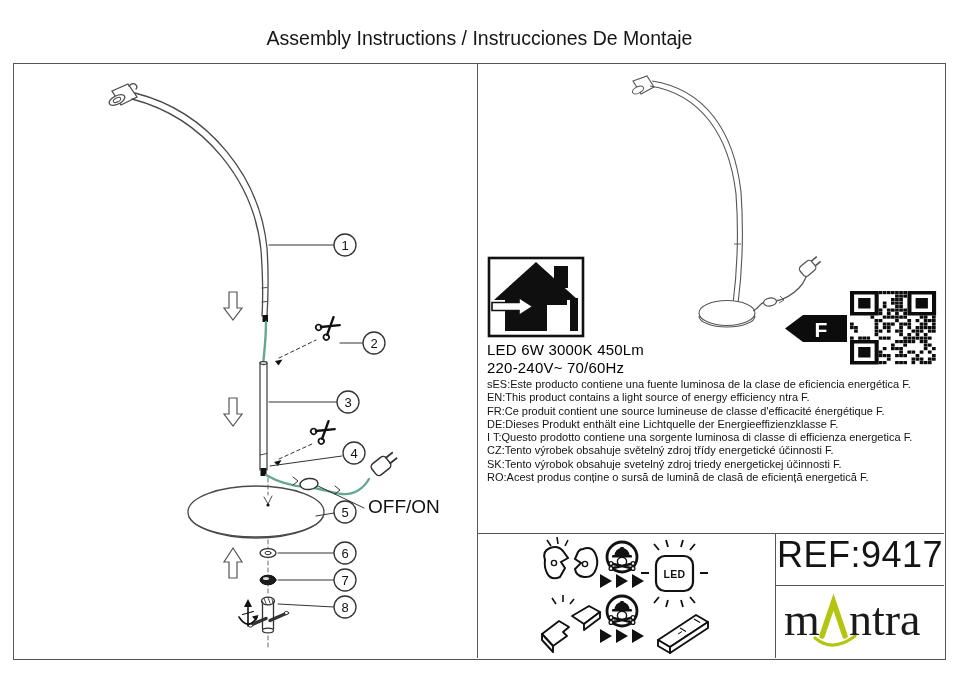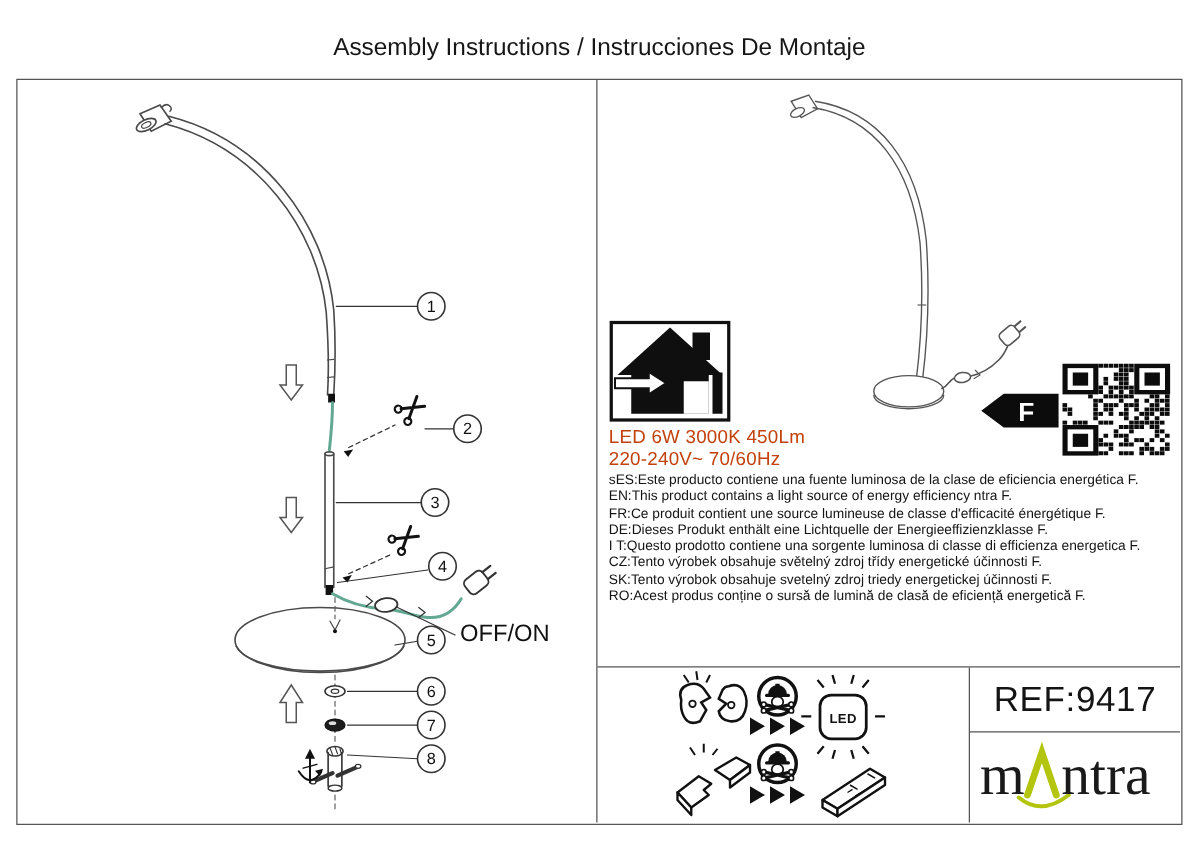--- a/index.html
+++ b/index.html
@@ -5,23 +5,23 @@
   html,body{margin:0;padding:0;background:#fff;}
   body{width:959px;height:685px;position:relative;font-family:"Liberation Sans",sans-serif;color:#1a1a1a;overflow:hidden;}
   .title{position:absolute;top:27px;left:0;width:959px;text-align:center;font-size:19.5px;color:#161616;}
   .frame{position:absolute;left:13px;top:63px;width:931px;height:595px;border:1px solid #555;}
   .line{position:absolute;background:#555;}
   #divider-v{left:477px;top:64px;width:1px;height:594px;}
   #bottom-h{left:478px;top:533px;width:466px;height:1px;}
   #ref-v{left:775px;top:534px;width:1px;height:124px;}
   #ref-h{left:776px;top:585px;width:168px;height:1px;}
   svg.layer{position:absolute;left:0;top:0;width:959px;height:685px;}
-  .specs{position:absolute;left:487px;top:341px;font-size:15px;line-height:18px;color:#c2410c;letter-spacing:.2px;}
+  .specs{position:absolute;left:487px;top:341px;font-size:15px;line-height:18px;color:#000000;letter-spacing:.2px;}
   .langs{position:absolute;left:487px;top:378px;font-size:11px;line-height:13.3px;color:#141414;white-space:nowrap;}
-  .ref-box{position:absolute;left:776px;top:534px;width:168px;height:51px;display:flex;align-items:center;justify-content:center;font-size:28px;color:#141414;letter-spacing:.5px;}
+  .ref-box{position:absolute;left:776px;top:534px;width:168px;height:51px;display:flex;justify-content:center;font-size:36px;color:#141414;letter-spacing:.5px;}
   .brand-box{position:absolute;left:776px;top:586px;width:168px;height:72px;display:flex;align-items:center;justify-content:center;}
   text{font-family:"Liberation Sans",sans-serif;}
   .serif{font-family:"Liberation Serif",serif;}
 </style>
 </head>
 <body>
 
 <div class="title">Assembly Instructions / Instrucciones De Montaje</div>
 
 <div class="frame"></div>

